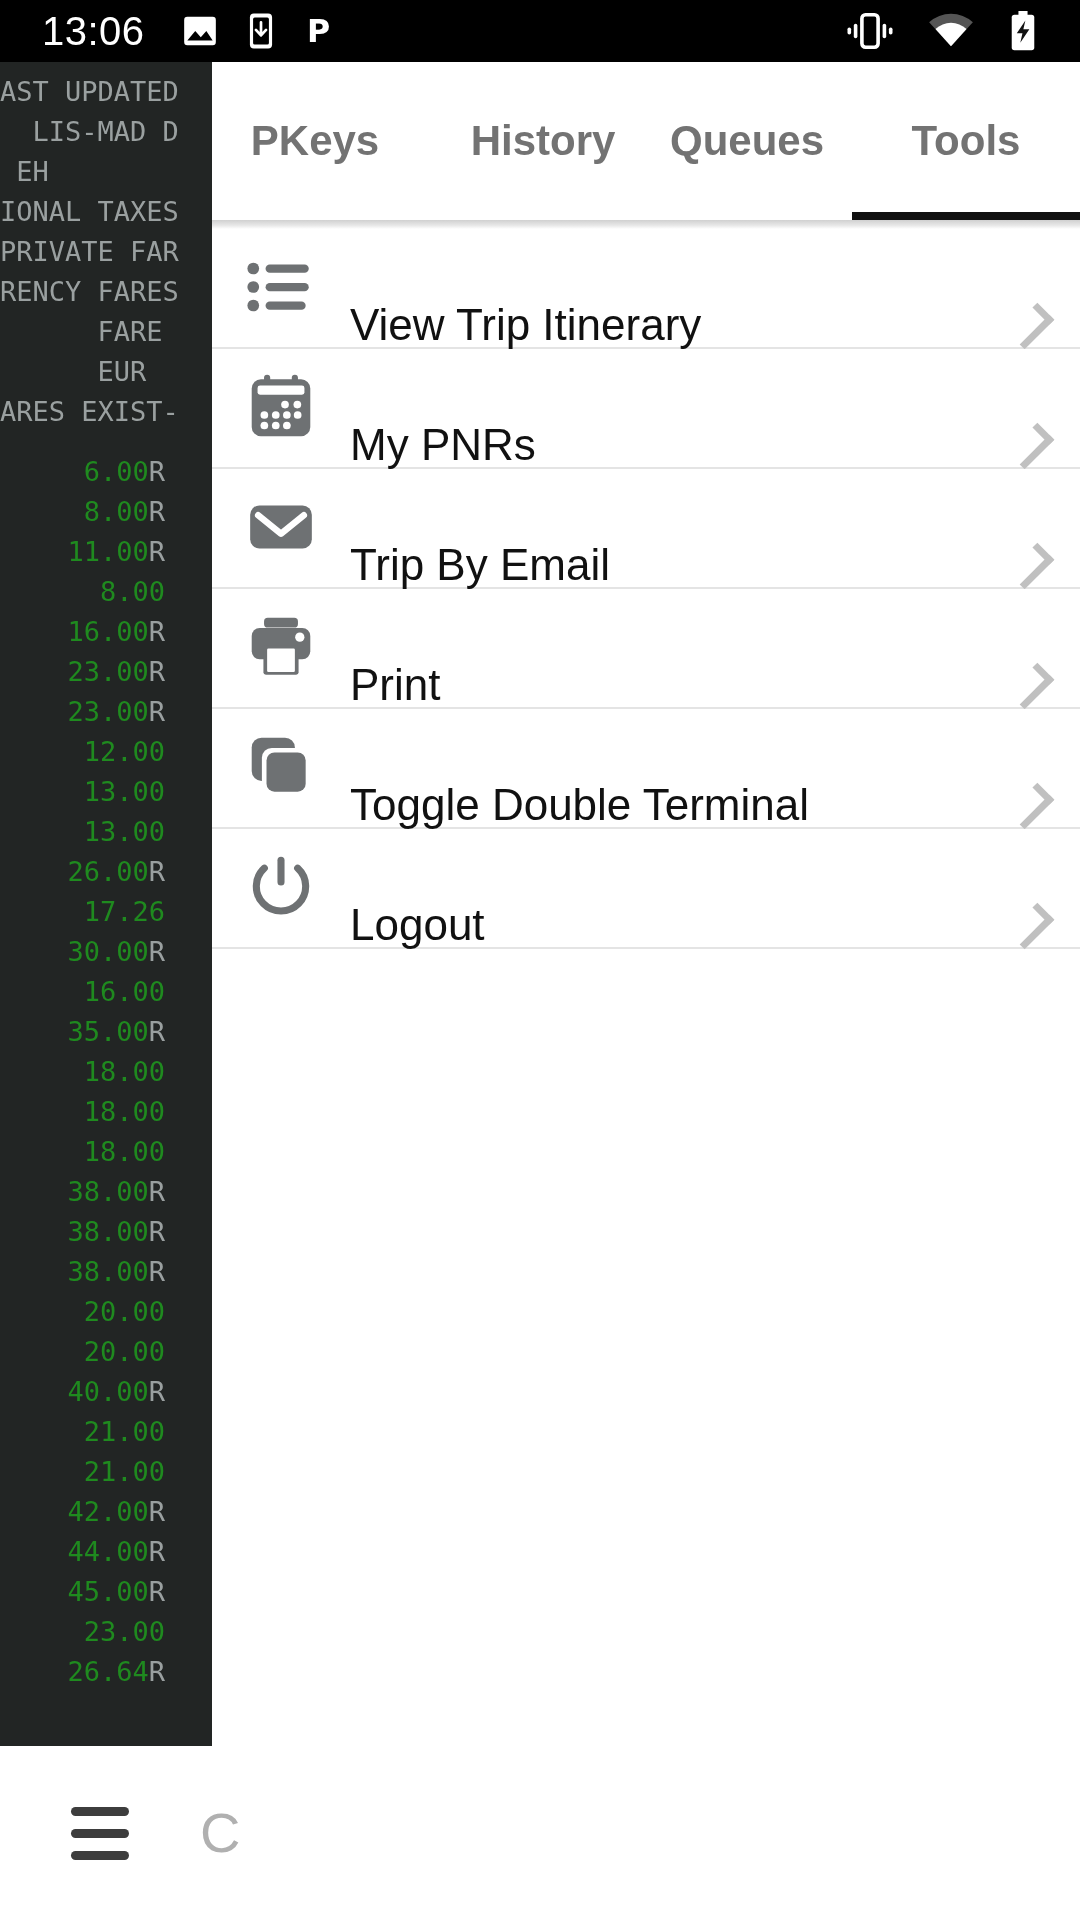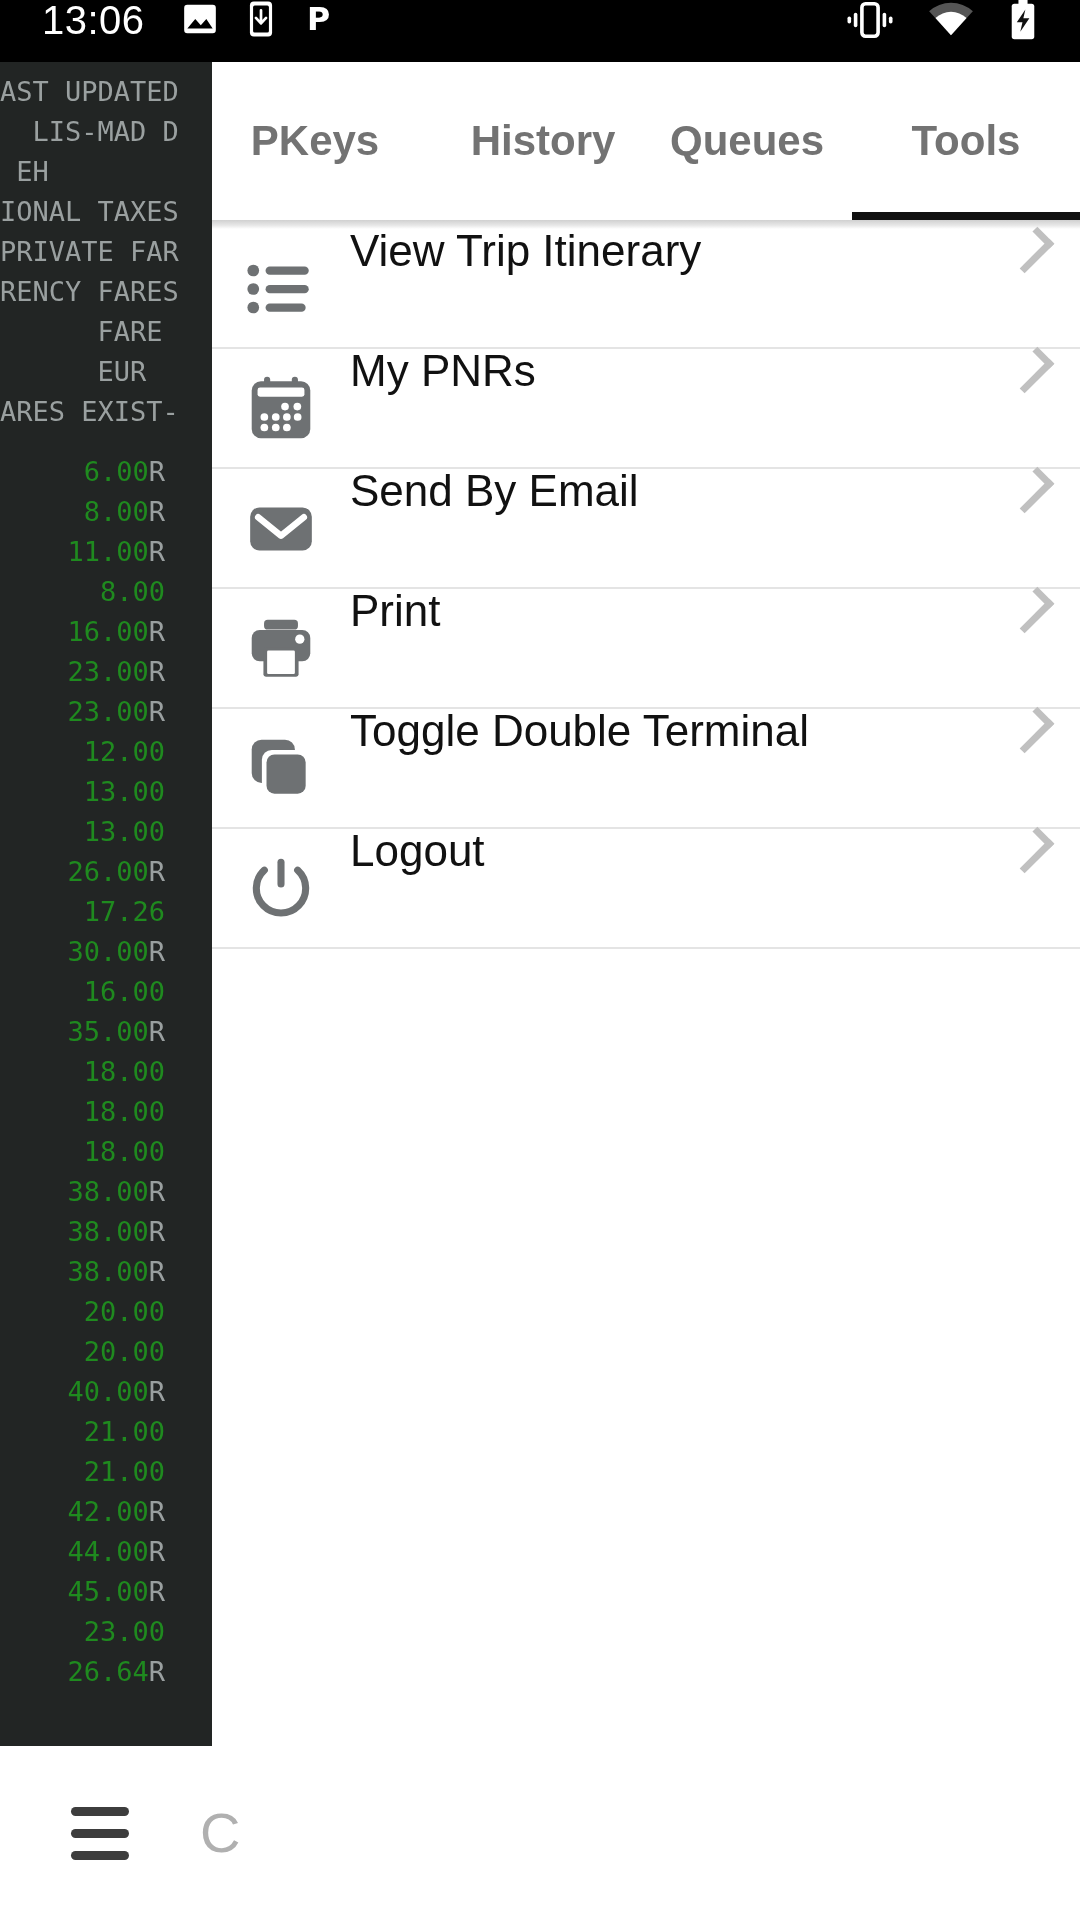--- a/index.html
+++ b/index.html
@@ -8,21 +8,21 @@
     background:#ffffff;
     font-family:"Liberation Sans", sans-serif;
     overflow:hidden;
   }
   #app { position:relative; width:1080px; height:1920px; background:#ffffff; }
 
   
   .statusbar{
     position:absolute; top:0; left:0; width:1080px; height:62px;
     background:#000000; color:#ffffff;
-    display:flex; align-items:flex-start;
+    display:flex; align-items:center;
   }
   .sb-clock{
     font-size:40px; font-weight:400; letter-spacing:0.5px;
     margin-left:42px; line-height:1;
     font-family:"Liberation Sans", sans-serif;
   }
   .sb-left-icons{ display:flex; align-items:center; gap:26px; margin-left:36px; }
   .sb-right-icons{ margin-left:auto; display:flex; align-items:center; gap:34px; margin-right:42px; }
   .sb-ico{ display:block; }
 
@@ -73,21 +73,21 @@
   }
   .tabbar-shadow{
     position:absolute; top:158px; left:0; width:868px; height:9px;
     background:linear-gradient(to bottom,#d0d0d0,#e8e8e8 60%,#ffffff);
   }
 
   
   .menu{ position:absolute; top:167px; left:0; width:868px; }
   .menu-item{
     position:relative; height:120px; width:868px;
-    display:flex; align-items:flex-start;
+    display:flex; align-items:flex-end;
     border-bottom:2px solid #e4e4e4;
     background:#ffffff; cursor:pointer;
   }
   .mi-icon{
     width:138px; min-width:138px; height:120px;
     display:flex; align-items:center; justify-content:center;
   }
   .mi-label{
     flex:1; font-size:44px; color:#111111;
     letter-spacing:0px; line-height:1;
@@ -262,21 +262,21 @@
             <span class="chev"></span>
           </div>
         </div>
         <div class="menu-item">
           <div class="mi-icon">
             <svg width="74" height="74" viewBox="0 0 24 24">
       <rect x="2" y="5" width="20" height="14" rx="3" fill="#6e7173"></rect>
       <path d="M4.6 8.2L12 14.2l7.4-6" stroke="#fff" stroke-width="2.1" fill="none" stroke-linecap="round" stroke-linejoin="round"></path>
     </svg>
           </div>
-          <div class="mi-label">Send By Email</div>
+          <div class="mi-label">Trip By Email</div>
           <div class="mi-chevron">
             <span class="chev"></span>
           </div>
         </div>
         <div class="menu-item">
           <div class="mi-icon">
             <svg width="74" height="74" viewBox="0 0 24 24">
       <rect x="6.5" y="2.5" width="11" height="3.2" rx="1.2" fill="#6e7173"></rect>
       <rect x="2.5" y="5.8" width="19" height="10.2" rx="2.6" fill="#6e7173"></rect>
       <circle cx="18.1" cy="8.8" r="1.5" fill="#fff"></circle>

